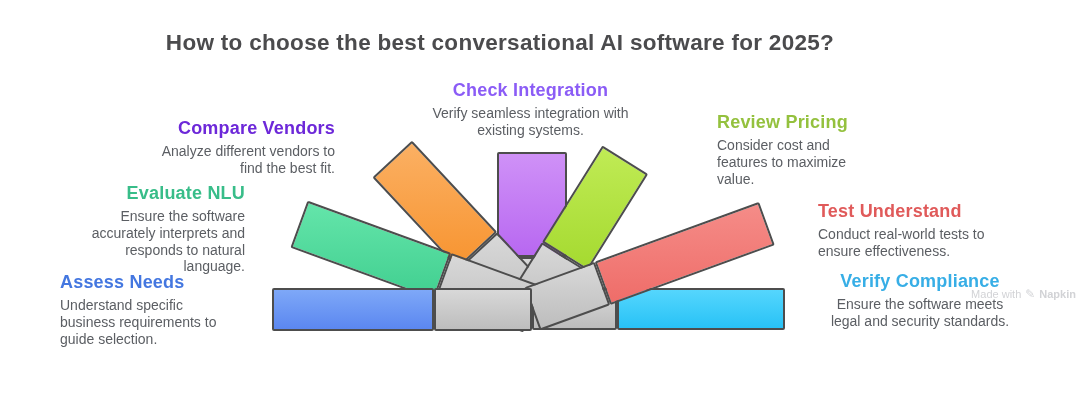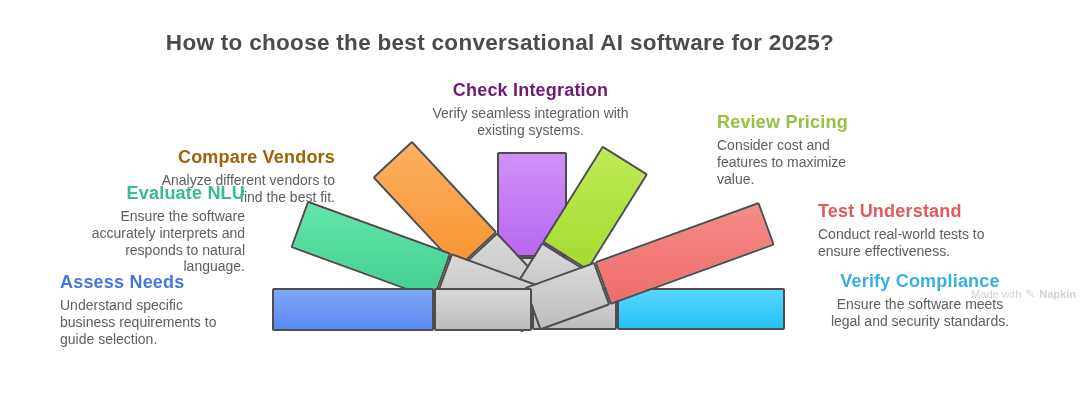--- a/index.html
+++ b/index.html
@@ -40,26 +40,26 @@
   .wm-icon{font-size:12px;line-height:1;}
 </style>
 </head>
 <body>
 
 <div class="stage">
 
   <h1 class="title">How to choose the best conversational AI software for 2025?</h1>
 
   <section class="block pos-check-integration">
-    <h2 class="heading" style="color: #701a75;">Check Integration</h2>
+    <h2 class="heading" style="color: #8b5cf6;">Check Integration</h2>
     <p class="body">Verify seamless integration with existing systems.</p>
   </section>
 
   <section class="block pos-compare-vendors">
-    <h2 class="heading" style="color: #a16207; margin-top: 29px;">Compare Vendors</h2>
+    <h2 class="heading" style="color: #6d28d9;">Compare Vendors</h2>
     <p class="body">Analyze different vendors to find the best fit.</p>
   </section>
 
   <section class="block pos-review-pricing">
     <h2 class="heading" style="color: rgb(148, 193, 62);">Review Pricing</h2>
     <p class="body">Consider cost and features to maximize value.</p>
   </section>
 
   <section class="block pos-evaluate-nlu">
     <h2 class="heading" style="color: rgb(56, 189, 137);">Evaluate NLU</h2>

